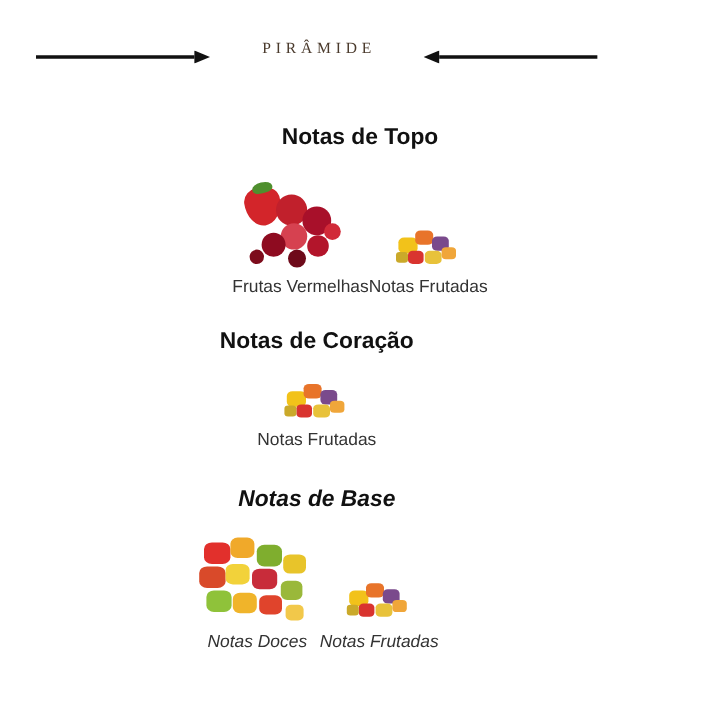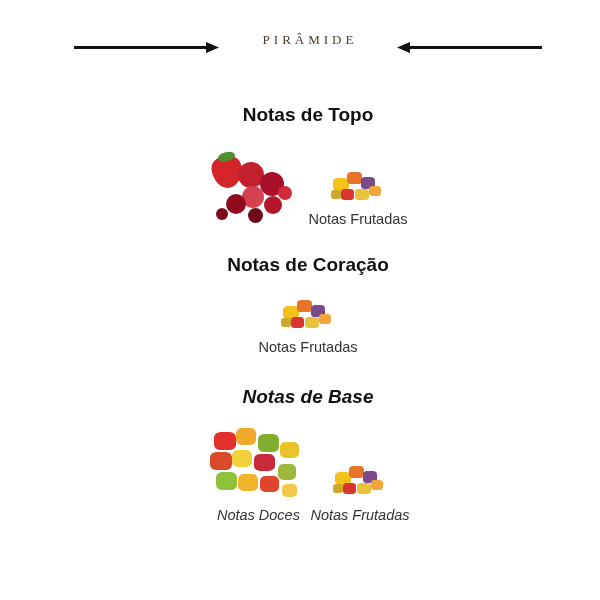--- a/index.html
+++ b/index.html
@@ -13,21 +13,20 @@
     font-family: "Liberation Sans", sans-serif;
     color: #1a1a1a;
     overflow: hidden;
   }
 
   .page {
     position: relative;
     width: 528px;
     height: 600px;
     box-sizing: border-box;
-    margin-left: 44px;
   }
 
   
   .header {
     position: relative;
     height: 80px;
     display: flex;
     align-items: center;
     justify-content: center;
   }
@@ -132,21 +131,21 @@
   
   .img-candy {
     background: #ffffff;
   }
   .img-candy .c {
     position: absolute;
     border-radius: 30%;
   }
 
   
-  .sec-topo        { margin-top: 24px; }
+  .sec-topo        { margin-top: 24px; padding-left: 36px; }
   .sec-topo .notes-row { margin-top: 24px; }
   .sec-coracao     { margin-top: 26px; }
   .sec-coracao .notes-row { margin-top: 20px; }
   .sec-base        { margin-top: 30px; font-style: italic; }
   .sec-base .notes-row { margin-top: 18px; text-align: center; }
 </style>
 </head>
 <body>
 
 <div class="page">
@@ -182,20 +181,21 @@
           <span class="leaf"></span>
           <span class="b" style="width:26px;height:26px;background:#c1202c;left:30px;top:12px;"></span>
           <span class="b" style="width:24px;height:24px;background:#a8102a;left:52px;top:22px;"></span>
           <span class="b" style="width:22px;height:22px;background:#d64150;left:34px;top:36px;"></span>
           <span class="b" style="width:20px;height:20px;background:#8e0b20;left:18px;top:44px;"></span>
           <span class="b" style="width:18px;height:18px;background:#b3152b;left:56px;top:46px;"></span>
           <span class="b" style="width:15px;height:15px;background:#6e0a1a;left:40px;top:58px;"></span>
           <span class="b" style="width:14px;height:14px;background:#d12a38;left:70px;top:36px;"></span>
           <span class="b" style="width:12px;height:12px;background:#7d0c1c;left:8px;top:58px;"></span>
         </div>
+        <div class="note-label">Frutas Vermelhas</div>
       </div>
 
       <div class="note-item">
         <div class="note-img img-candy" style="width:58px;height:40px;">
           <span class="c" style="width:16px;height:13px;background:#f2c21a;left:4px;top:10px;"></span>
           <span class="c" style="width:15px;height:12px;background:#e8742a;left:18px;top:4px;"></span>
           <span class="c" style="width:14px;height:12px;background:#7a4a8c;left:32px;top:9px;"></span>
           <span class="c" style="width:13px;height:11px;background:#d9342f;left:12px;top:21px;"></span>
           <span class="c" style="width:14px;height:11px;background:#e8c23a;left:26px;top:21px;"></span>
           <span class="c" style="width:12px;height:10px;background:#f0a63a;left:40px;top:18px;"></span>

